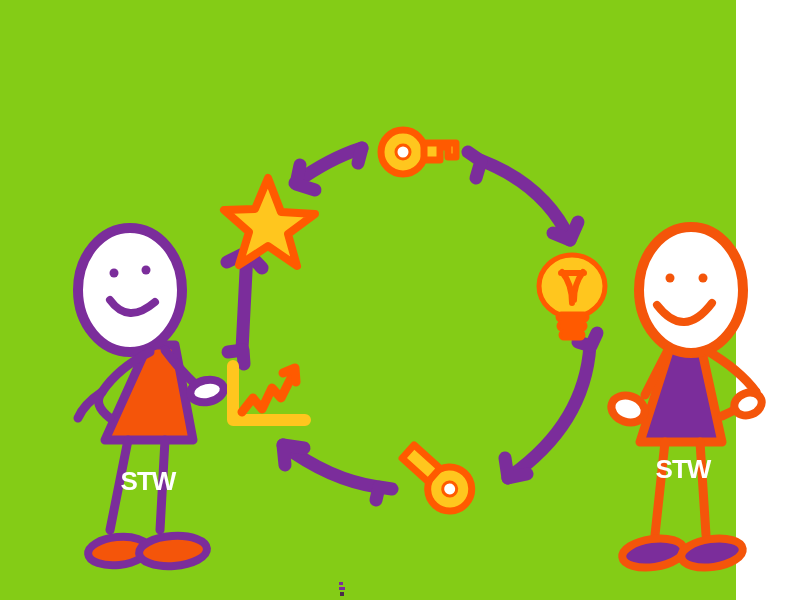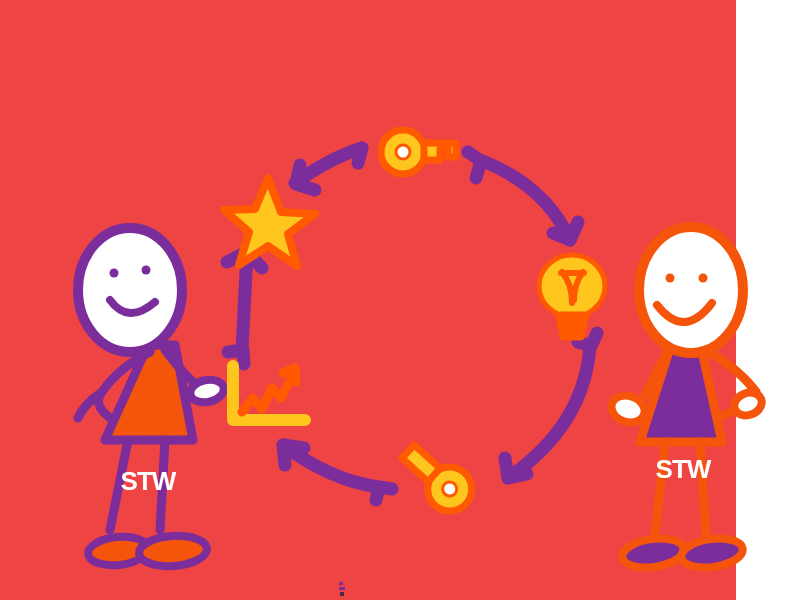--- a/index.html
+++ b/index.html
@@ -10,21 +10,21 @@
   body {
     width: 800px;
     height: 600px;
     overflow: hidden;
     font-family: "Liberation Sans", sans-serif;
   }
   #scene {
     position: relative;
     width: 736px;
     height: 600px;
-    background: #ef4444;
+    background: #84cc16;
   }
   #scene svg {
     display: block;
     width: 800px;
     height: 600px;
   }
   .dress-label {
     font-family: "Liberation Sans", sans-serif;
     font-weight: bold;
     fill: #ffffff;

